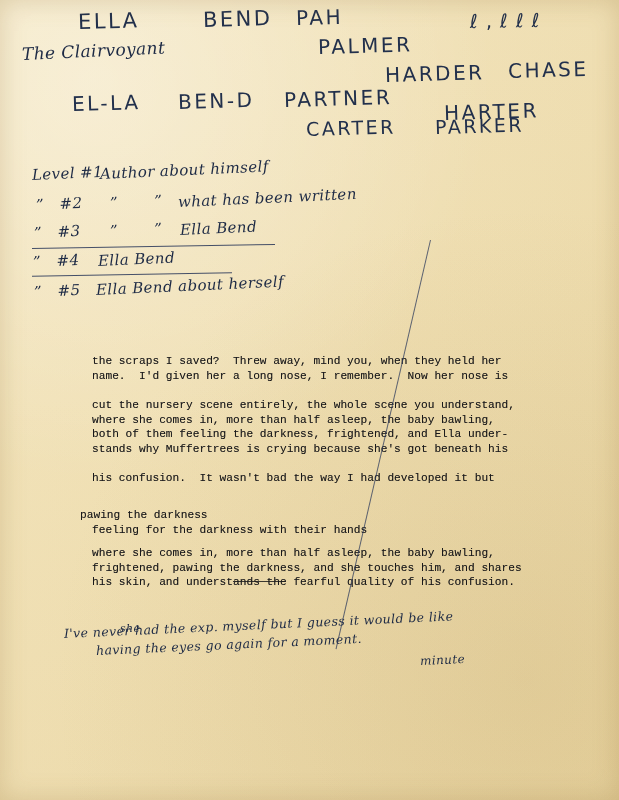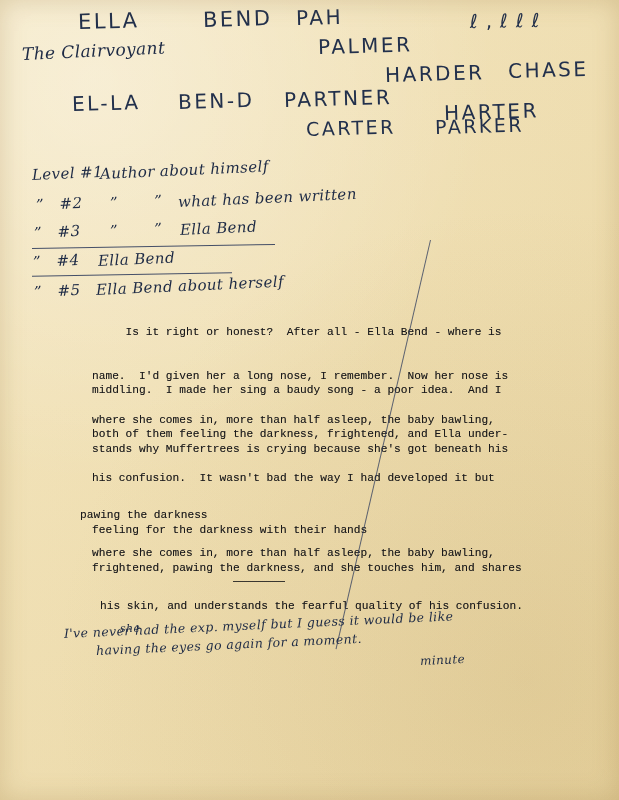--- a/index.html
+++ b/index.html
@@ -125,34 +125,34 @@
   <div class="pen-line" style="left:32px; top:246px; width:243px; height:1.3px; transform:rotate(-1deg);"></div>
 
   <div class="hand slant2" style="left:33px; top:253px; font-size:15px;">”   #4</div>
   <div class="hand slant2" style="left:98px; top:252px; font-size:15px;">Ella Bend</div>
 
   <div class="pen-line" style="left:32px; top:274px; width:200px; height:1.3px; transform:rotate(-1deg);"></div>
 
   <div class="hand slant2" style="left:34px; top:283px; font-size:15px;">”   #5</div>
   <div class="hand slant2" style="left:96px; top:281px; font-size:15px;">Ella Bend about herself</div>
 
-  <div class="typed typed-block" style="left:92px; top:325px;">     Is it right or honest?  After all - Ella Bend - where is</div>
+  <div class="typed typed-block" style="left:92px; top:354.2px;">the scraps I saved?  Threw away, mind you, when they held her</div>
   <div class="typed typed-block" style="left:92px; top:368.8px;">name.  I'd given her a long nose, I remember.  Now her nose is</div>
-  <div class="typed typed-block" style="left:92px; top:383.4px;">middling.  I made her sing a baudy song - a poor idea.  And I</div>
+  <div class="typed typed-block" style="left:92px; top:398px;">cut the nursery scene entirely, the whole scene you understand,</div>
   <div class="typed typed-block" style="left:92px; top:412.6px;">where she comes in, more than half asleep, the baby bawling,</div>
   <div class="typed typed-block" style="left:92px; top:427.2px;">both of them feeling the darkness, frightened, and Ella under-</div>
   <div class="typed typed-block" style="left:92px; top:441.8px;">stands why Muffertrees is crying because she's got beneath his</div>
   <div class="typed typed-block" style="left:92px; top:471px;">his confusion.  It wasn't bad the way I had developed it but</div>
 
   <div class="typed typed-block" style="left:80px; top:508px;">pawing the darkness</div>
   <div class="typed typed-block" style="left:92px; top:522.6px;">feeling for the darkness with their hands</div>
 
   <div class="typed typed-block" style="left:92px; top:546px;">where she comes in, more than half asleep, the baby bawling,</div>
   <div class="typed typed-block" style="left:92px; top:560.6px;">frightened, pawing the darkness, and she touches him, and shares</div>
-  <div class="typed typed-block" style="left:100px; top:575.2px;margin-top:24px;">his skin, and understands the fearful quality of his confusion.</div>
+  <div class="typed typed-block" style="left:92px; top:575.2px;">his skin, and understands the fearful quality of his confusion.</div>
 
   <div class="strike" style="left:233px; top:581px; width:52px;"></div>
 
   <div class="hand" style="left:120px; top:622px; font-size:11px;">she</div>
 
   <div class="hand slant2" style="left:64px; top:626px; font-size:12.5px;">I've never had the exp. myself but I guess it would be like</div>
   <div class="hand slant2" style="left:96px; top:643px; font-size:12.5px;">having the eyes go again for a moment.</div>
   <div class="hand slant2" style="left:420px; top:654px; font-size:12px;">minute</div>
 
   <div class="diag-line" style="left:430px; top:240px; height:420px; transform:rotate(13deg); transform-origin:top center;"></div>

